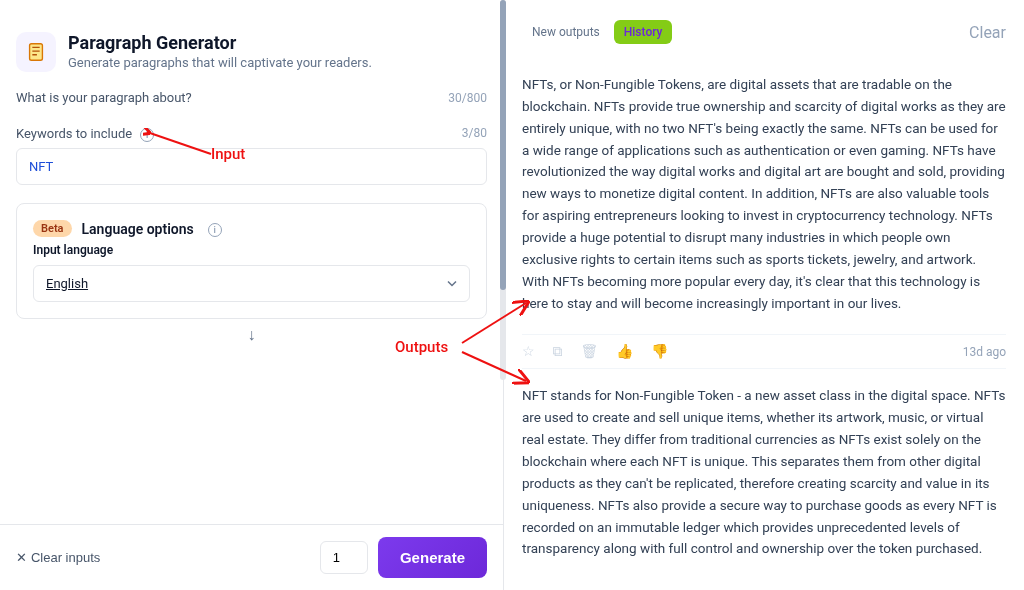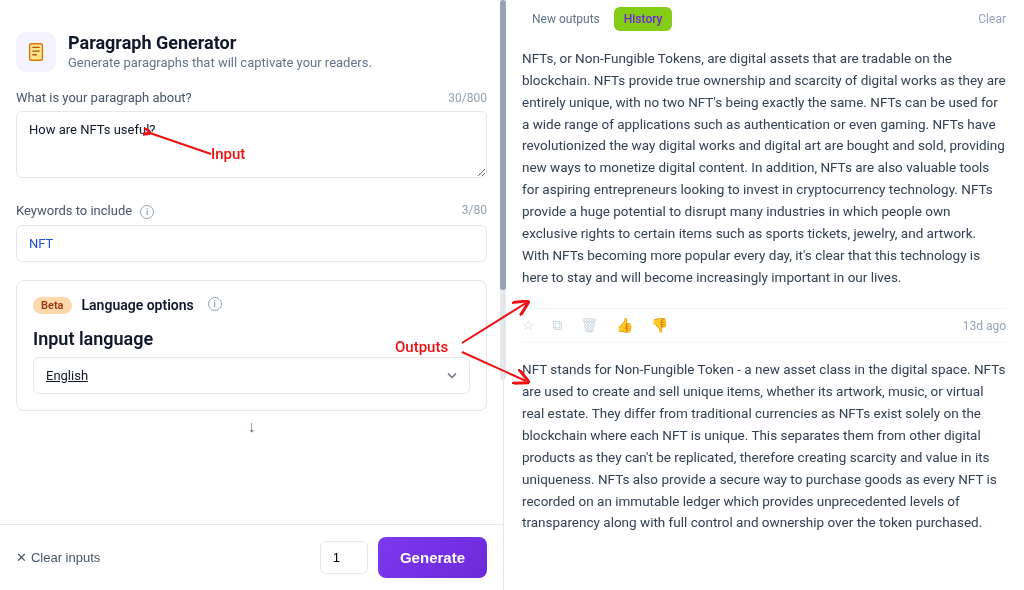--- a/index.html
+++ b/index.html
@@ -70,31 +70,31 @@
   color: #1d4ed8;
   background: #fff;
 }
 .input::placeholder { color: #94a3b8; }
 .options-box {
   border: 1px solid #e5e7eb;
   border-radius: 8px;
   padding: 16px;
   margin-top: 4px;
 }
-.options-header { display: flex; align-items: flex-start; gap: 10px; margin-bottom: 14px; }
+.options-header { display: flex; align-items: flex-end; gap: 10px; margin-bottom: 6px; }
 .beta-badge {
   background: #fed7aa;
   color: #9a3412;
   font-size: 11px;
   font-weight: 600;
   padding: 2px 8px;
   border-radius: 10px;
 }
 .options-title { font-size: 14px; font-weight: 600; color: #0f172a; }
-.opt-label { font-size: 18px; font-weight: 600; color: #0f172a; margin-bottom: 8px; }
+.opt-label { font-size: 12px; font-weight: 600; color: #0f172a; margin-bottom: 8px; }
 .select {
   width: 100%;
   border: 1px solid #e5e7eb;
   border-radius: 6px;
   padding: 10px 12px;
   font-size: 13px;
   font-family: inherit;
   color: #0f172a;
   background: #fff;
   appearance: none;
@@ -149,32 +149,32 @@
   flex: 1;
   height: 100%;
   display: flex;
   flex-direction: column;
   position: relative;
 }
 .right-header {
   display: flex;
   align-items: center;
   justify-content: space-between;
-  padding: 7px 18px;
+  padding: 20px 18px;
 }
 .tabs { display: flex; gap: 4px; }
 .tab {
   font-size: 12px;
   padding: 5px 10px;
   border-radius: 6px;
   color: #64748b;
   cursor: pointer;
 }
 .tab.active { background: #84cc16; color: #6d28d9; font-weight: 500; }
-.clear-link { font-size: 12px; color: #94a3b8; cursor: pointer; }
+.clear-link { font-size: 16px; color: #94a3b8; cursor: pointer; }
 .outputs-scroll {
   flex: 1;
   overflow-y: auto;
   padding: 0 18px 18px 18px;
 }
 .output-block {
   font-size: 13.5px;
   line-height: 1.62;
   color: #334155;
   padding: 10px 0 14px;
@@ -234,21 +234,20 @@
           <h1>Paragraph Generator</h1>
           <p>Generate paragraphs that will captivate your readers.</p>
         </div>
       </div>
 
       <div class="field">
         <div class="field-label-row">
           <span class="field-label">What is your paragraph about?</span>
           <span class="field-count">30/800</span>
         </div>
-        <textarea class="textarea" rows="3" style="">How are NFTs useful?</textarea>
       </div>
 
       <div class="field">
         <div class="field-label-row">
           <span>
             <span class="field-label">Keywords to include</span>
             <span class="info-icon">i</span>
           </span>
           <span class="field-count">3/80</span>
         </div>

